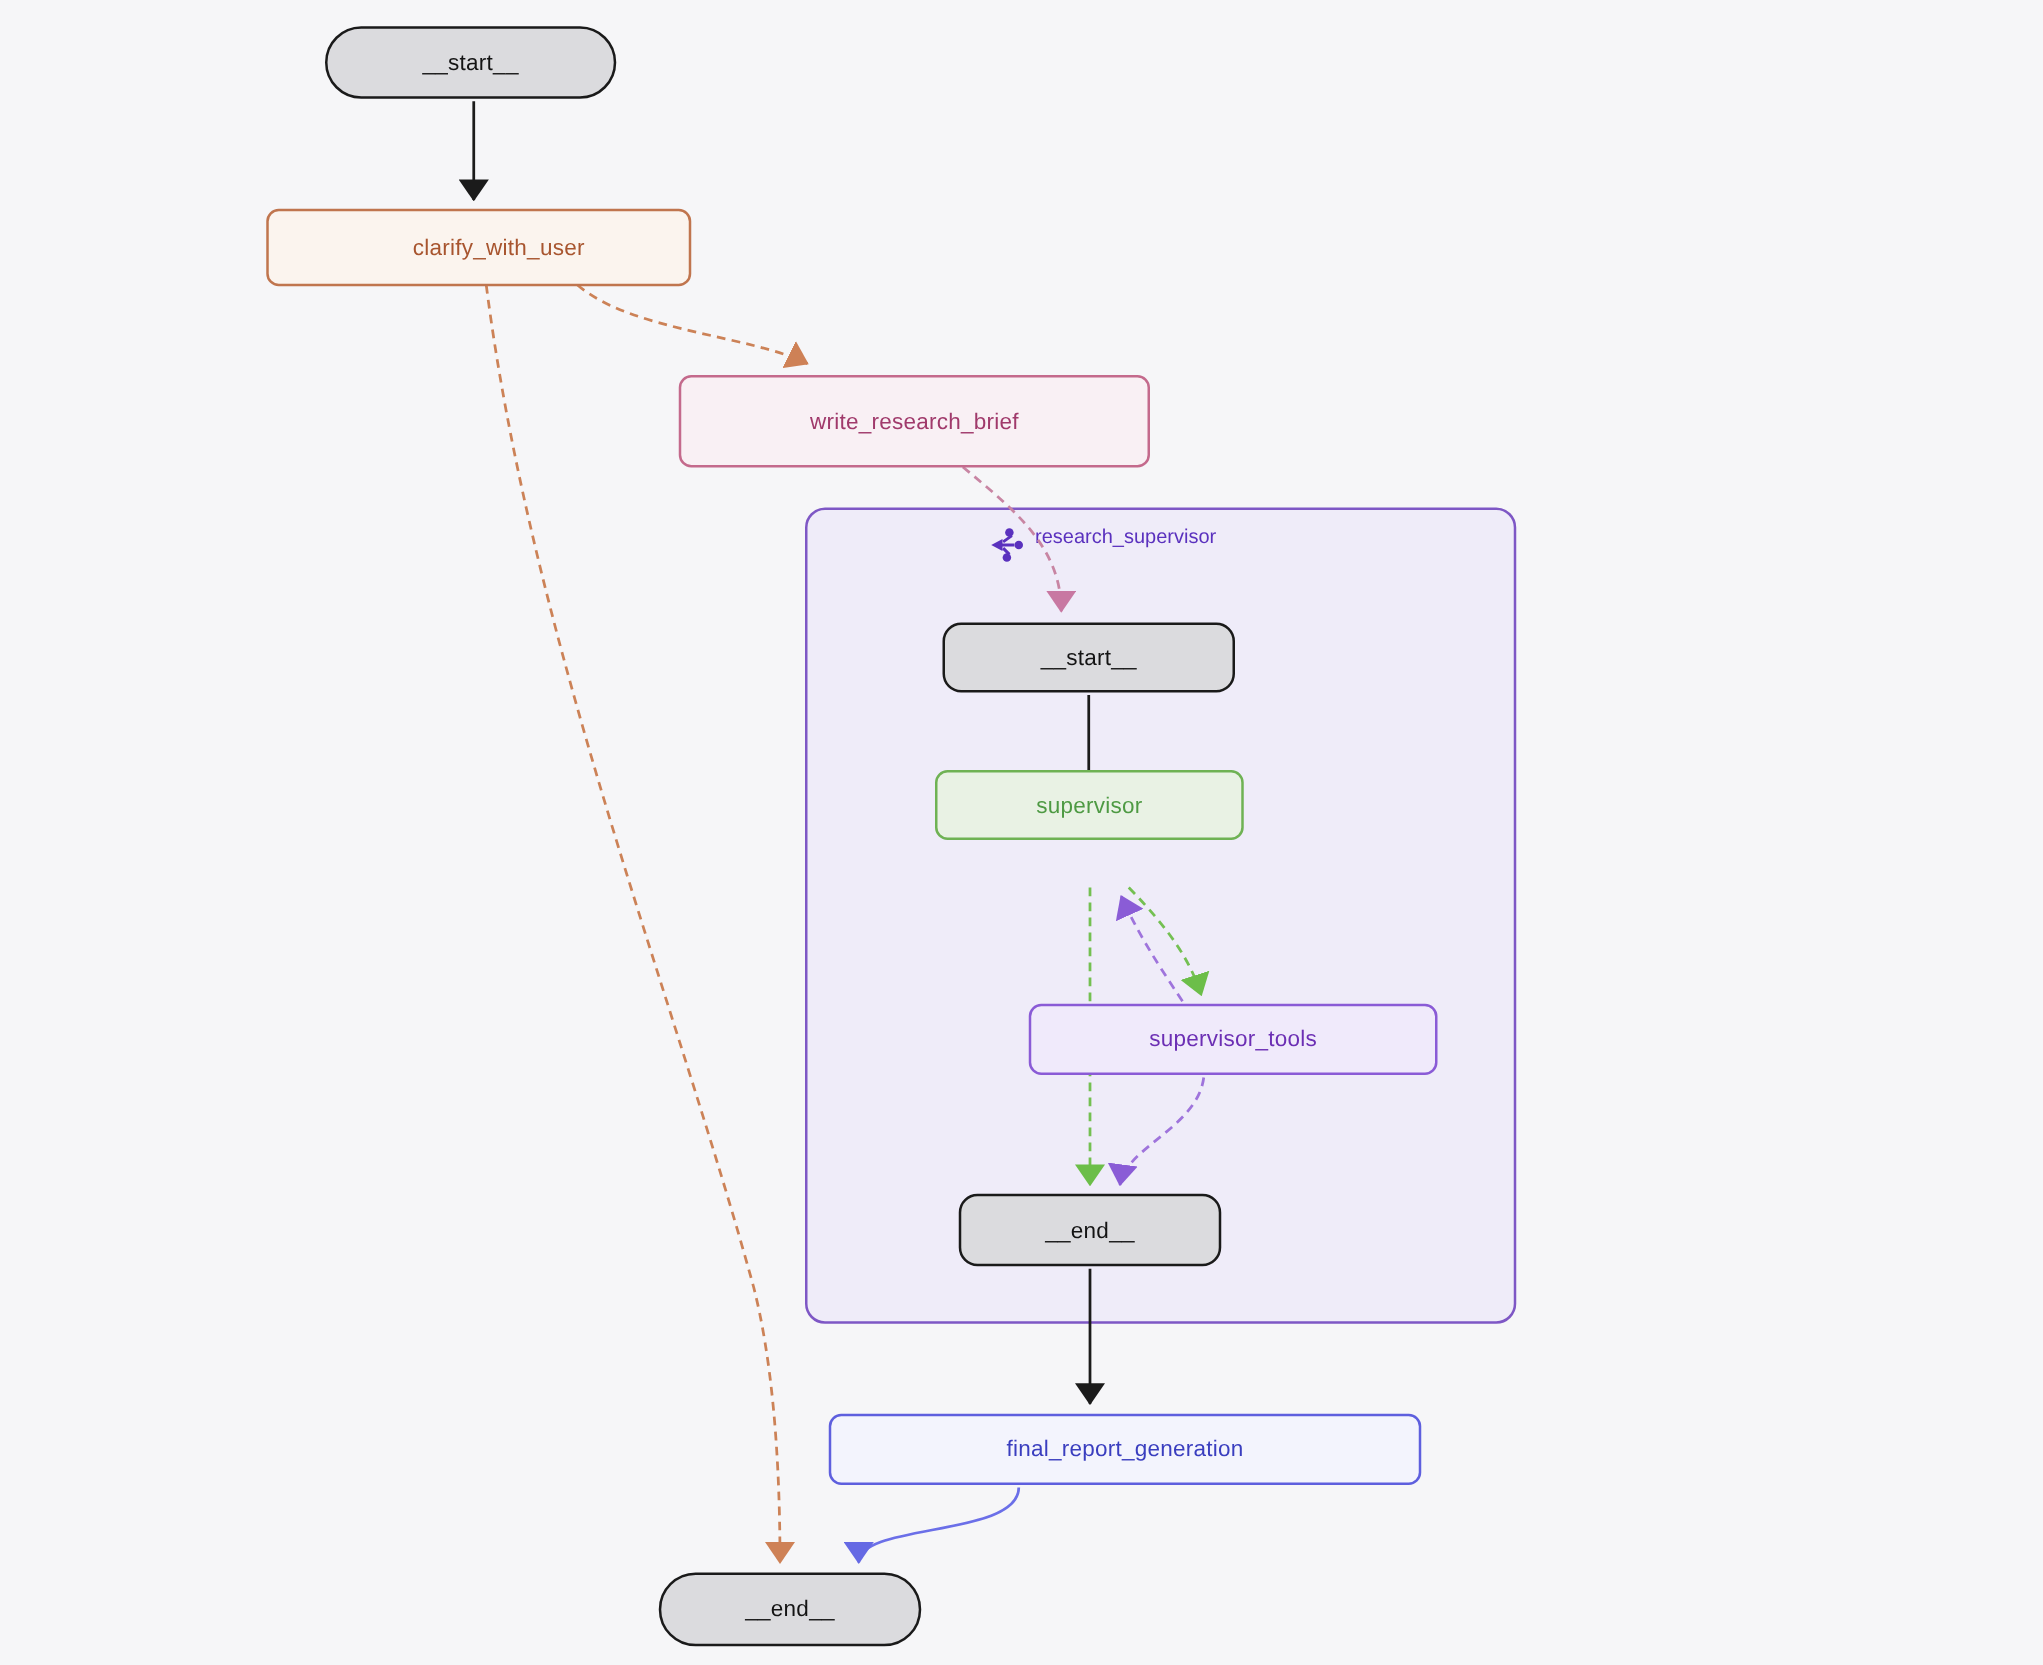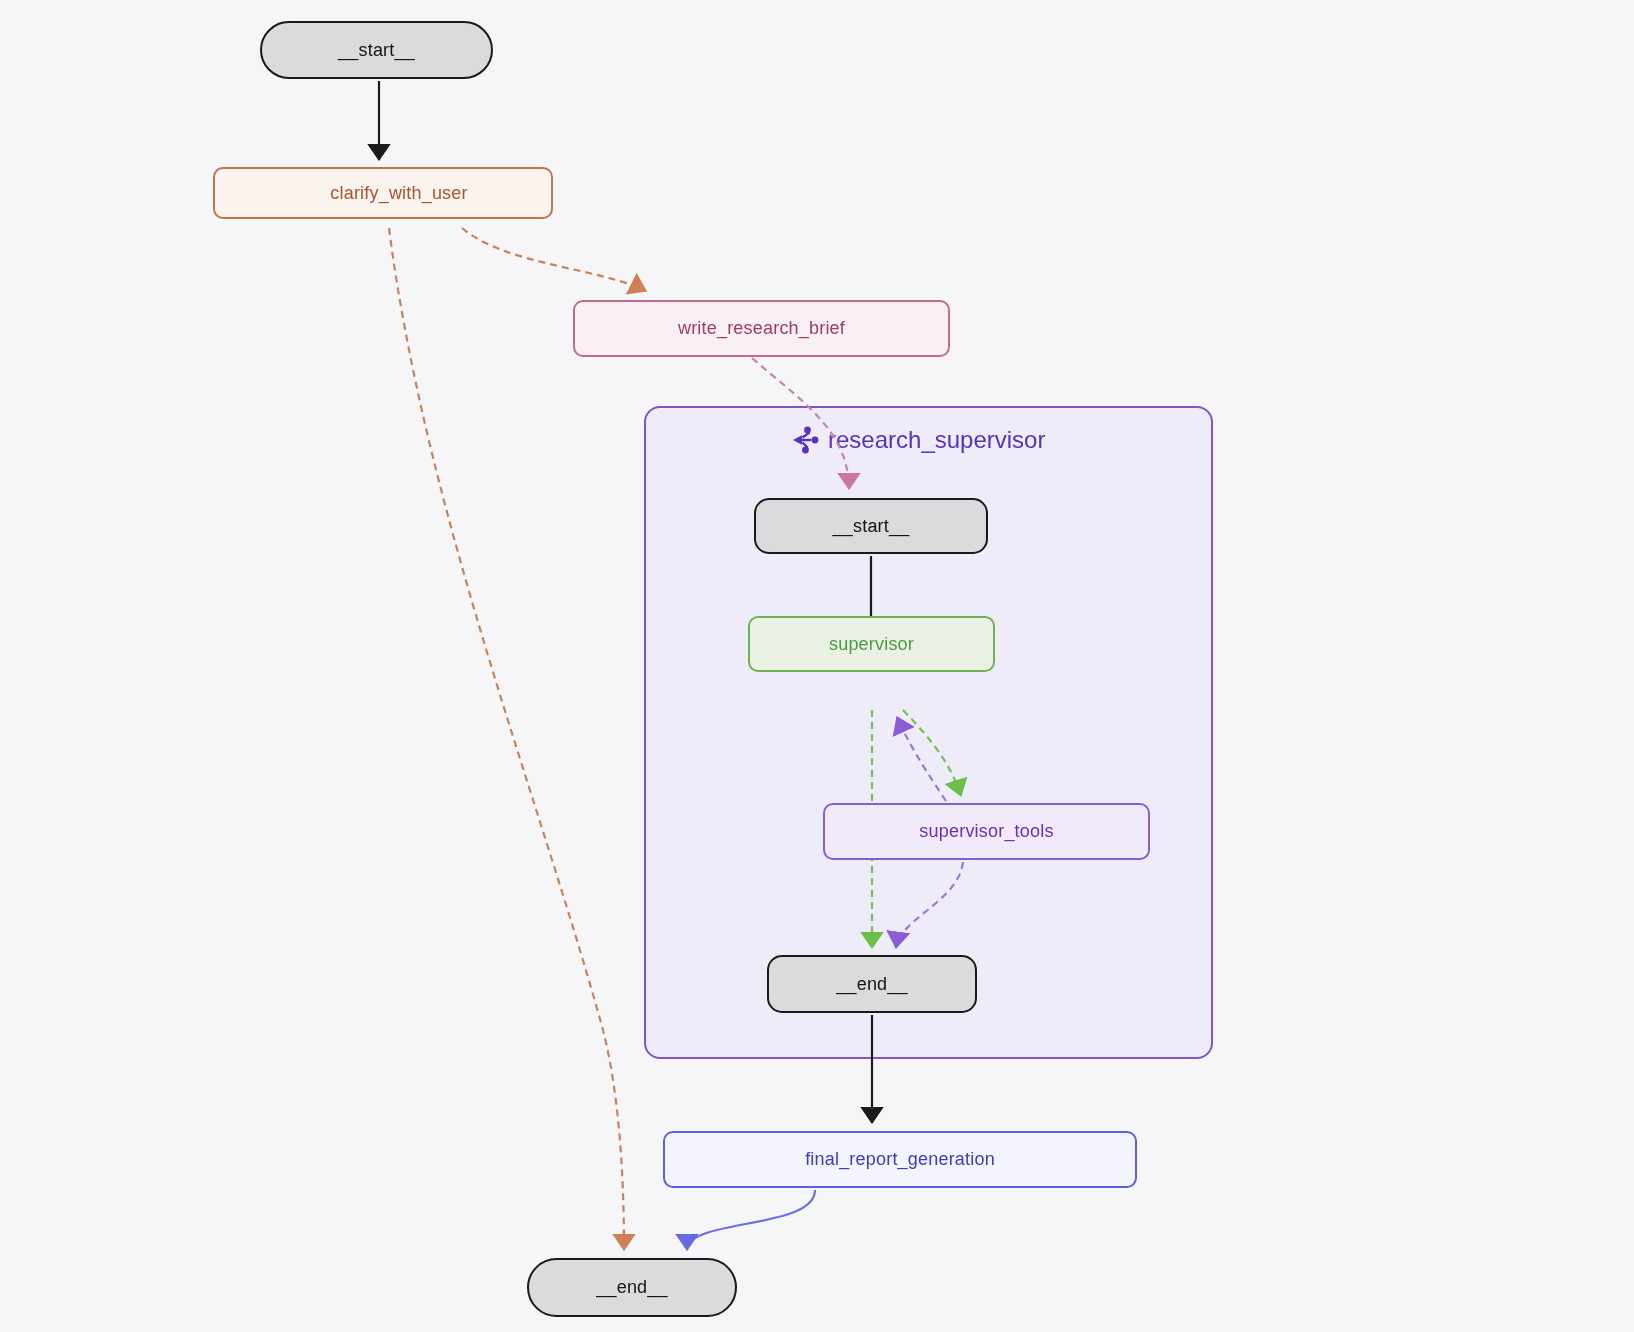--- a/index.html
+++ b/index.html
@@ -17,22 +17,22 @@
   body{background:var(--bg);font-family:"Liberation Sans",sans-serif;}
   .canvas{position:relative;width:1634px;height:1332px;background:var(--bg);overflow:hidden;}
 
   .subgraph{
     position:absolute;left:644px;top:406px;width:569px;height:653px;
     background:var(--subgraph-fill);border:2px solid var(--subgraph-border);
     border-radius:16px;box-sizing:border-box;z-index:1;
   }
   .subgraph-label{
     position:absolute;left:146px;top:13px;height:38px;
-    display:flex;align-items:center;gap:9px;
-    color:var(--subgraph-text);font-size:24px;font-weight:500;white-space:nowrap;
+    display:flex;align-items:flex-start;gap:9px;
+    color:var(--subgraph-text);font-size:16px;font-weight:500;white-space:nowrap;
   }
   .subgraph-icon{display:block;}
   .subgraph-icon .ink{fill:var(--subgraph-text);}
   .subgraph-icon .ink-line{stroke:var(--subgraph-text);stroke-width:2.4;fill:none;}
 
   .edge-layer{position:absolute;left:0;top:0;z-index:2;pointer-events:none;}
   .edge{fill:none;stroke-width:2.2px;}
   .dashed{stroke-dasharray:7 5;}
   .e-black{stroke:var(--black-edge);} .m-black{fill:var(--black-edge);}
   .e-orange{stroke:var(--orange-edge);} .m-orange{fill:#CE8156;}
@@ -105,23 +105,23 @@
     <path class="edge e-green dashed" marker-end="url(#ah-green)" d="M 903 710 C 936 744, 952 768, 961 796"></path>
     <path class="edge e-purple dashed" marker-end="url(#ah-purple)" d="M 946 801 C 924 768, 910 746, 897 717"></path>
     <path class="edge e-green dashed" marker-end="url(#ah-green)" d="M 872 710 L 872 948"></path>
     <path class="edge e-purple dashed" marker-end="url(#ah-purple)" d="M 963 862 C 958 902, 900 918, 896 948"></path>
     <path class="edge e-black" marker-end="url(#ah-black)" d="M 872 1015 L 872 1123"></path>
     <path class="edge e-indigo" marker-end="url(#ah-indigo)" d="M 815 1190 C 815 1230, 687 1218, 687 1250"></path>
   </svg>
 
   <div class="node gray pill" style="left:260px;top:21px;width:233px;height:58px;">__start__</div>
 
-  <div class="node orange" style="left:213px;top:167px;width:340px;height:52px;padding-left:32px;">clarify_with_user</div>
+  <div class="node orange" style="left:213px;top:167px;width:340px;height:62px;padding-left:32px;">clarify_with_user</div>
 
-  <div class="node rose" style="left:573px;top:300px;width:377px;height:57px;">write_research_brief</div>
+  <div class="node rose" style="left:543px;top:300px;width:377px;height:74px;">write_research_brief</div>
 
   <div class="node gray rounded-lg" style="left:754px;top:498px;width:234px;height:56px;">__start__</div>
 
   <div class="node green" style="left:748px;top:616px;width:247px;height:56px;">supervisor</div>
 
   <div class="node purple" style="left:823px;top:803px;width:327px;height:57px;">supervisor_tools</div>
 
   <div class="node gray rounded-lg" style="left:767px;top:955px;width:210px;height:58px;">__end__</div>
 
   <div class="node indigo" style="left:663px;top:1131px;width:474px;height:57px;">final_report_generation</div>

